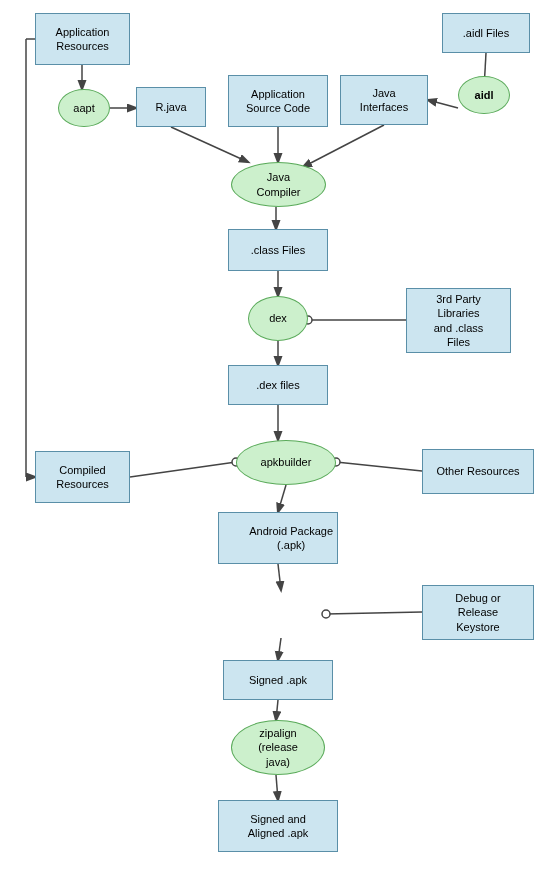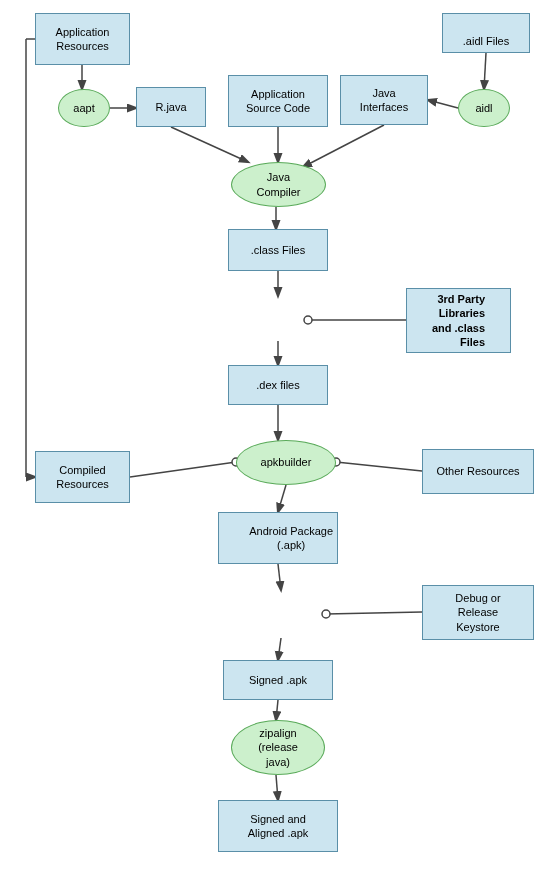--- a/index.html
+++ b/index.html
@@ -114,21 +114,21 @@
     <line x1="260" y1="700" x2="258" y2="720" stroke="#444" stroke-width="1.5" marker-end="url(#arrow)"></line>
 
     <line x1="258" y1="775" x2="260" y2="800" stroke="#444" stroke-width="1.5" marker-end="url(#arrow)"></line>
   </svg>
 
   <div class="box" style="left:17px;top:13px;width:95px;height:52px;">
     <span style="white-space:pre-line;">Application
 Resources</span>
   </div>
 
-  <div class="box" style="left:424px;top:13px;width:88px;height:40px;align-items:flex-end;">
+  <div class="box" style="left:424px;top:13px;width:88px;height:40px;">
     <span>.aidl Files</span>
   </div>
 
   <div class="ellipse" style="left:40px;top:89px;width:52px;height:38px;">
     <span>aapt</span>
   </div>
 
   <div class="box" style="left:118px;top:87px;width:70px;height:40px;">
     <span>R.java</span>
   </div>
@@ -136,36 +136,39 @@
   <div class="box" style="left:210px;top:75px;width:100px;height:52px;">
     <span style="white-space:pre-line;">Application
 Source Code</span>
   </div>
 
   <div class="box" style="left:322px;top:75px;width:88px;height:50px;">
     <span style="white-space:pre-line;">Java
 Interfaces</span>
   </div>
 
-  <div class="ellipse" style="left:440px;top:89px;width:52px;height:38px;">
+  <div class="ellipse" style="left:440px;top:76px;width:52px;height:38px;font-weight:bold;">
     <span>aidl</span>
   </div>
 
   <div class="ellipse" style="left:213px;top:162px;width:95px;height:45px;">
     <span style="white-space:pre-line;">Java
 Compiler</span>
   </div>
 
   <div class="box" style="left:210px;top:229px;width:100px;height:42px;">
     <span>.class Files</span>
   </div>
 
+  <div class="ellipse" style="left:230px;top:296px;width:60px;height:45px;">
+    <span>dex</span>
+  </div>
 
   <div class="box" style="left:388px;top:288px;width:105px;height:65px;">
-    <span style="white-space:pre-line;text-align:right;font-weight:bold;">3rd Party
+    <span style="white-space:pre-line;text-align:center;">3rd Party
 Libraries
 and .class
 Files</span>
   </div>
 
   <div class="box" style="left:210px;top:365px;width:100px;height:40px;">
     <span>.dex files</span>
   </div>
 
   <div class="box" style="left:17px;top:451px;width:95px;height:52px;">

